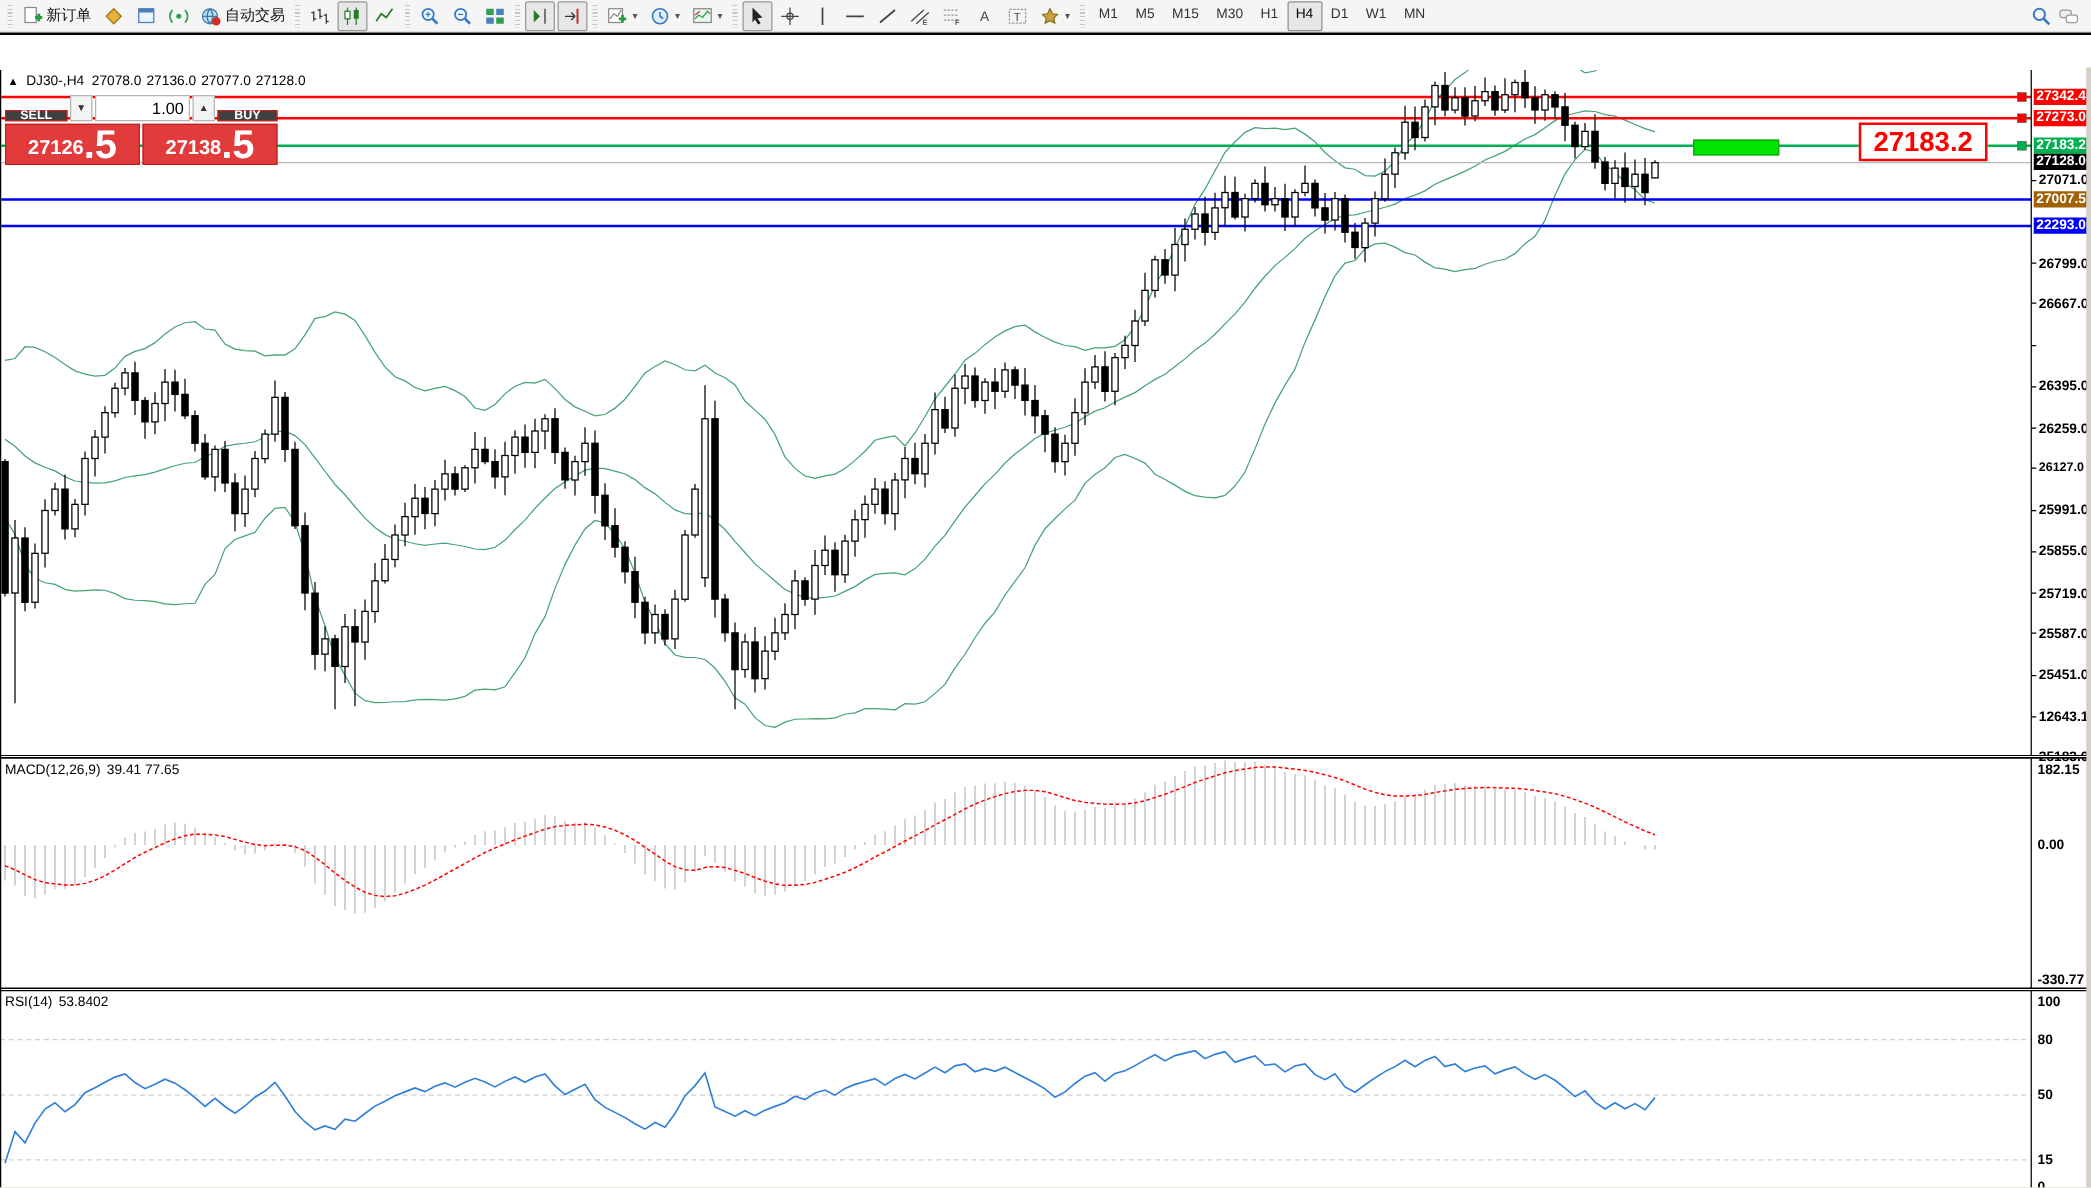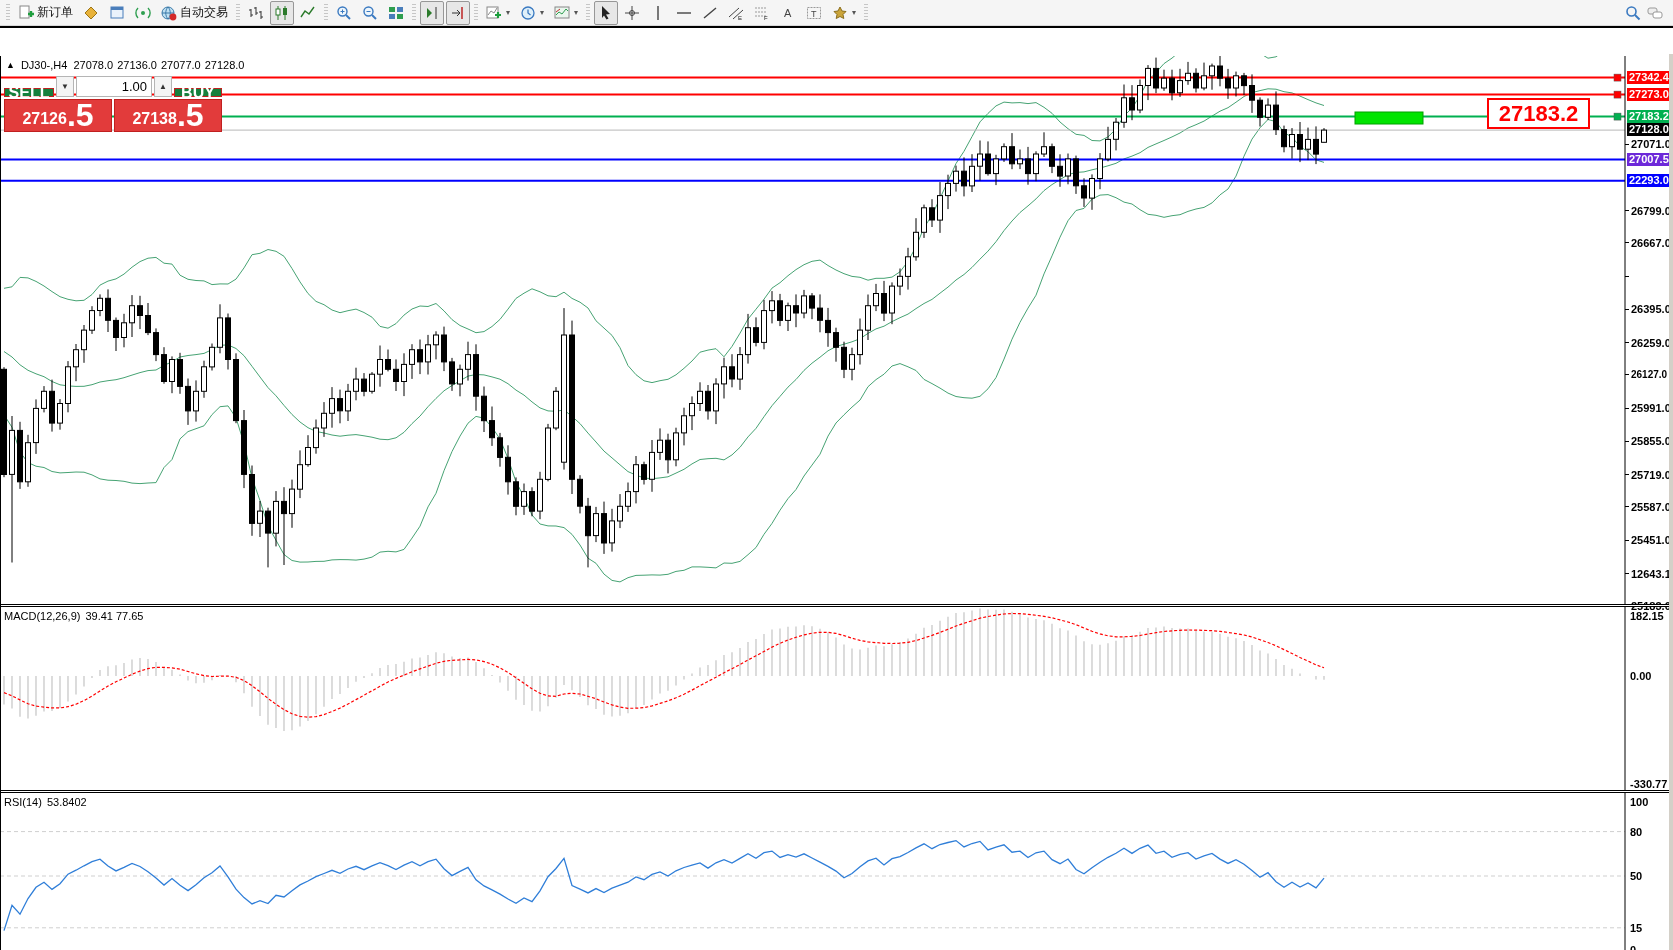--- a/index.html
+++ b/index.html
@@ -22,21 +22,21 @@
   .hline-sep{position:absolute;left:0;width:1673px;height:3px;background:linear-gradient(#000 0 1px,#fff 1px 2px,#000 2px 3px);}
   #labels{position:absolute;left:0;top:0;width:1673px;height:950px;}
   
   #ohlc-title{position:absolute;left:6px;top:31px;font-size:11px;color:#000;display:flex;gap:6px;align-items:center;}
   #ohlc-title .tri{font-size:9px;}
   
   .indhdr{position:absolute;left:4px;font-size:11px;color:#000;display:flex;gap:5px;}
   
   #trade{position:absolute;left:4px;top:48px;width:218px;}
   #trade .row1{display:flex;gap:2px;height:21px;}
-  .redbtn{background:#15803d;border:1px solid #c02020;color:#fff;font-weight:bold;font-size:16px;
+  .redbtn{background:#404040;border:1px solid #c02020;color:#fff;font-weight:bold;font-size:10px;
           display:flex;align-items:center;justify-content:center;margin-top:12px;}
   #sellbtn{width:48px;}
   #buybtn{width:46px;}
   .spin{width:16px;background:#f4f4f4;border:1px solid #b5b5b5;font-size:8px;color:#333;display:flex;align-items:center;justify-content:center;}
   #vol{flex:1;background:#fff;border:1px solid #b5b5b5;font-size:13px;color:#000;display:flex;align-items:center;justify-content:flex-end;padding-right:4px;}
   #trade .row2{display:flex;gap:2px;height:33px;margin-top:2px;}
   .pricebig{flex:1;background:#e23b3b;border:1px solid #c02020;color:#fff;display:flex;align-items:flex-end;justify-content:center;padding-bottom:1px;}
   .pricebig .main{font-size:16px;font-weight:bold;line-height:22px;}
   .pricebig .frac{font-size:32px;font-weight:bold;line-height:30px;}
   
@@ -214,20 +214,31 @@
           <text x="5" y="11.5" font-size="9" fill="#444">T</text>
         </svg>
     </div>
     <div class="tbtn">
       <svg class="tficon" viewBox="0 0 16 16">
           <path d="M8 2l2 4 4 .5-3 3 .8 4L8 11.5 4.2 13.5 5 9.5l-3-3L6 6z" fill="#caa43a" stroke="#8a6d1c"></path>
         </svg>
       <span class="ddarrow">▾</span>
     </div>
     <div class="tgrip"></div>
+    <div id="tf-group" style="display: flex;">
+        <div class="tf">M1</div>
+        <div class="tf">M5</div>
+        <div class="tf">M15</div>
+        <div class="tf">M30</div>
+        <div class="tf">H1</div>
+        <div class="tf on">H4</div>
+        <div class="tf">D1</div>
+        <div class="tf">W1</div>
+        <div class="tf">MN</div>
+      </div>
     <div id="tb-right">
       <svg class="tficon" viewBox="0 0 16 16">
           <circle cx="6.5" cy="6.5" r="4.5" fill="none" stroke="#3a79c0" stroke-width="1.6"></circle>
           <path d="M10 10l4.5 4.5" stroke="#3a79c0" stroke-width="2"></path>
         </svg>
       <svg class="tficon" viewBox="0 0 16 16">
           <rect x="1" y="3" width="9" height="6" rx="2" fill="#eee" stroke="#999"></rect>
           <rect x="6" y="7" width="9" height="6" rx="2" fill="#fff" stroke="#999"></rect>
         </svg>
     </div>
@@ -797,21 +808,21 @@
         <div style="position: absolute; left: 1625px; top: 512px; width: 4px; height: 1px; background: rgb(0, 0, 0);"></div>
         <div style="position: absolute; left: 1631px; top: 506px; font-size: 11px; font-weight: bold; color: rgb(0, 0, 0); white-space: nowrap;">25451.0</div>
         <div style="position: absolute; left: 1625px; top: 545px; width: 4px; height: 1px; background: rgb(0, 0, 0);"></div>
         <div style="position: absolute; left: 1631px; top: 540px; font-size: 11px; font-weight: bold; color: rgb(0, 0, 0); white-space: nowrap;">12643.1</div>
         <div style="position: absolute; left: 1625px; top: 577px; width: 4px; height: 1px; background: rgb(0, 0, 0);"></div>
         <div style="position: absolute; left: 1631px; top: 572px; font-size: 11px; font-weight: bold; color: rgb(0, 0, 0); white-space: nowrap;">25183.0</div>
         <div style="position: absolute; left: 1627px; top: 43px; height: 13px; line-height: 13px; min-width: 42px; padding: 0px 2px; background: rgb(255, 0, 0); color: rgb(255, 255, 255); font-size: 11px; font-weight: bold; white-space: nowrap;">27342.4</div>
         <div style="position: absolute; left: 1627px; top: 60px; height: 13px; line-height: 13px; min-width: 42px; padding: 0px 2px; background: rgb(255, 0, 0); color: rgb(255, 255, 255); font-size: 11px; font-weight: bold; white-space: nowrap;">27273.0</div>
         <div style="position: absolute; left: 1627px; top: 82px; height: 13px; line-height: 13px; min-width: 42px; padding: 0px 2px; background: rgb(0, 176, 80); color: rgb(255, 255, 255); font-size: 11px; font-weight: bold; white-space: nowrap;">27183.2</div>
         <div style="position: absolute; left: 1627px; top: 95px; height: 13px; line-height: 13px; min-width: 42px; padding: 0px 2px; background: rgb(0, 0, 0); color: rgb(255, 255, 255); font-size: 11px; font-weight: bold; white-space: nowrap;">27128.0</div>
-        <div style="position: absolute; left: 1627px; top: 125px; height: 13px; line-height: 13px; min-width: 42px; padding: 0px 2px; background: #6d28d9; color: rgb(255, 255, 255); font-size: 11px; font-weight: bold; white-space: nowrap;">27007.5</div>
+        <div style="position: absolute; left: 1627px; top: 125px; height: 13px; line-height: 13px; min-width: 42px; padding: 0px 2px; background: #a16207; color: rgb(255, 255, 255); font-size: 11px; font-weight: bold; white-space: nowrap;">27007.5</div>
         <div style="position: absolute; left: 1627px; top: 146px; height: 13px; line-height: 13px; min-width: 42px; padding: 0px 2px; background: rgb(0, 0, 255); color: rgb(255, 255, 255); font-size: 11px; font-weight: bold; white-space: nowrap;">22293.0</div>
         <div style="position: absolute; left: 1630px; top: 582px; font-size: 11px; font-weight: bold; color: rgb(0, 0, 0);">182.15</div>
         <div style="position: absolute; left: 1630px; top: 642px; font-size: 11px; font-weight: bold; color: rgb(0, 0, 0);">0.00</div>
         <div style="position: absolute; left: 1630px; top: 750px; font-size: 11px; font-weight: bold; color: rgb(0, 0, 0);">-330.77</div>
         <div style="position: absolute; left: 1630px; top: 768px; font-size: 11px; font-weight: bold; color: rgb(0, 0, 0);">100</div>
         <div style="position: absolute; left: 1630px; top: 798px; font-size: 11px; font-weight: bold; color: rgb(0, 0, 0);">80</div>
         <div style="position: absolute; left: 1630px; top: 842px; font-size: 11px; font-weight: bold; color: rgb(0, 0, 0);">50</div>
         <div style="position: absolute; left: 1630px; top: 894px; font-size: 11px; font-weight: bold; color: rgb(0, 0, 0);">15</div>
         <div style="position: absolute; left: 1630px; top: 916px; font-size: 11px; font-weight: bold; color: rgb(0, 0, 0);">0</div>
       </div>

